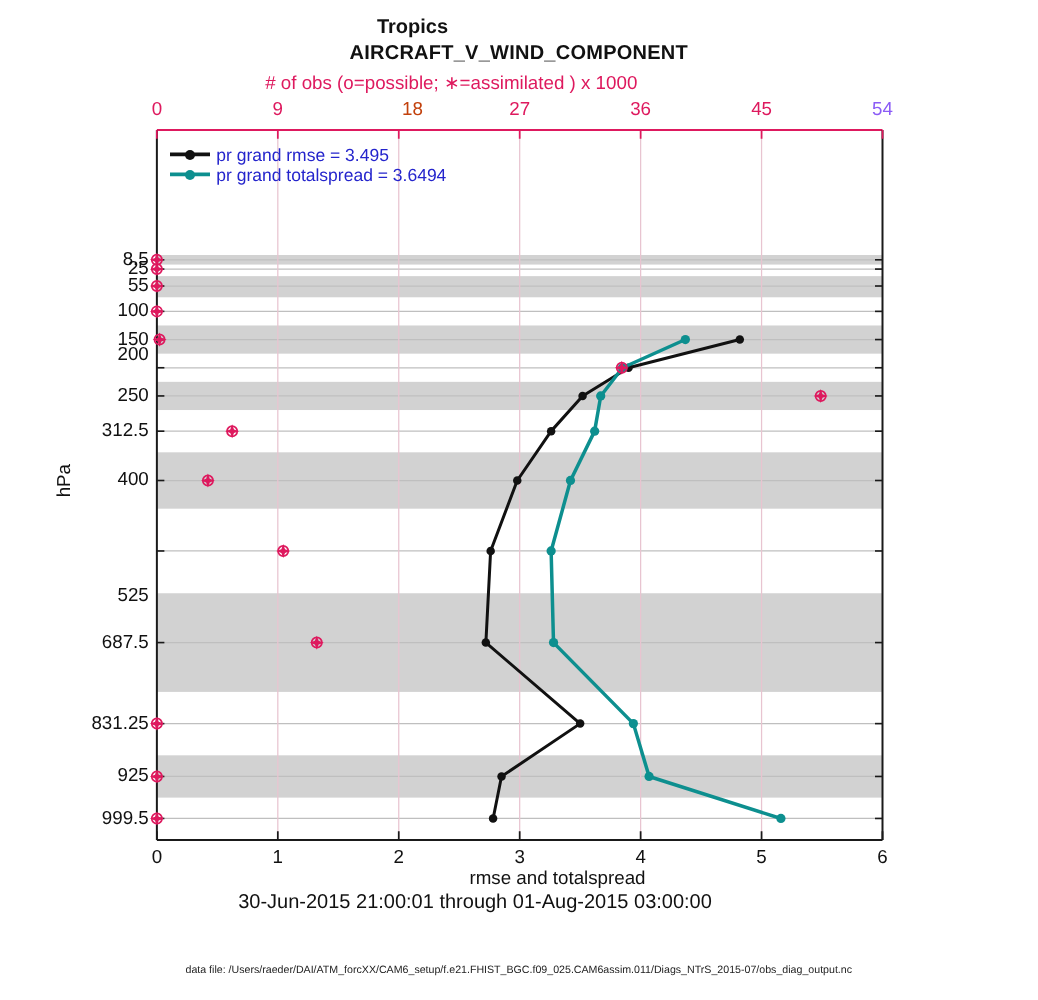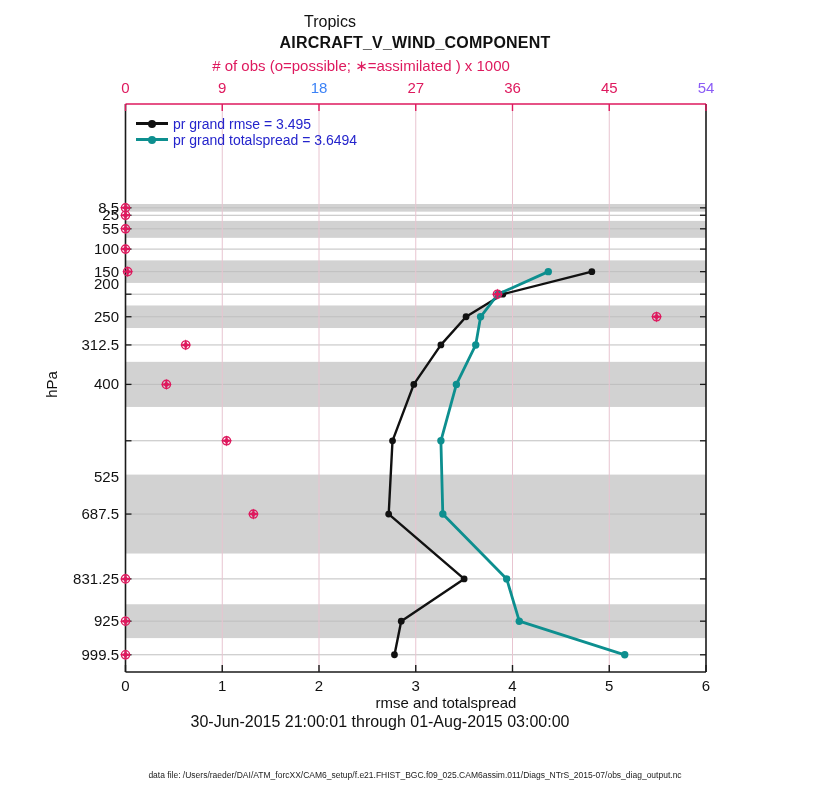--- a/index.html
+++ b/index.html
@@ -1,21 +1,21 @@
 <!DOCTYPE html>
 <html><head>
 <meta charset="utf-8">
 <style>
   html,body{margin:0;padding:0;background:#ffffff;}
   .page{
     position:relative;width:830px;height:800px;background:#ffffff;overflow:hidden;
     font-family:"Liberation Sans","DejaVu Sans",sans-serif;color:#111;
   }
   .abs{position:absolute;}
-  .title1{left:0;top:13px;width:660px;text-align:center;font-size:16px;font-weight:normal;}
+  .title1{left:0;top:13px;width:660px;text-align:center;font-size:16px;font-weight:bold;}
   .title2{left:0;top:34px;width:830px;text-align:center;font-size:16px;font-weight:bold;letter-spacing:.2px;}
   .obs-label{left:0;top:57px;width:722px;text-align:center;font-size:15px;}
   .tick-label{position:absolute;font-size:15px;white-space:nowrap;}
   .top-tick{transform:translateX(-50%);top:79px;}
   .bottom-tick{transform:translateX(-50%);top:677px;color:#111;}
   .left-tick{text-align:right;width:88px;height:18px;line-height:18px;color:#111;}
   .ylab{left:38px;top:376px;font-size:15px;transform:rotate(-90deg);transform-origin:center;}
   .xlabel{left:0;top:694px;width:830px;text-align:center;font-size:15px;padding-left:31px;}
   .caption{left:0;top:713px;width:760px;text-align:center;font-size:16px;}
   .footer{left:0;top:770px;width:830px;text-align:center;font-size:8.5px;color:#222;}
@@ -157,21 +157,21 @@
       <path d="M125.5 649.2L127.0 653.3L131.1 654.8L127.0 656.3L125.5 660.4L124.0 656.3L119.9 654.8L124.0 653.3Z" fill="#de195e"></path>
     </svg>
 
   <div class="abs title1">Tropics</div>
   <div class="abs title2">AIRCRAFT_V_WIND_COMPONENT</div>
   <div class="abs obs-label" id="obsLabel" style="color: rgb(222, 25, 94);"># of obs (o=possible; ∗=assimilated ) x 1000</div>
 
   <div class="abs" id="topTicks" style="left:0;top:0;width:0;height:0;">
       <div class="tick-label top-tick" style="left: 125.5px; color: rgb(222, 25, 94);">0</div>
       <div class="tick-label top-tick" style="left: 222.25px; color: rgb(222, 25, 94);">9</div>
-      <div class="tick-label top-tick" style="left: 319px; color: #3b82f6;">18</div>
+      <div class="tick-label top-tick" style="left: 330px; color: #c2410c;">18</div>
       <div class="tick-label top-tick" style="left: 415.75px; color: rgb(222, 25, 94);">27</div>
       <div class="tick-label top-tick" style="left: 512.5px; color: rgb(222, 25, 94);">36</div>
       <div class="tick-label top-tick" style="left: 609.25px; color: rgb(222, 25, 94);">45</div>
       <div class="tick-label top-tick" style="left: 706px; color: #8b5cf6;">54</div>
     </div>
   <div class="abs" id="leftTicks" style="left:0;top:0;width:0;height:0;">
       <div class="tick-label left-tick" style="left: 31px; top: 198.833px;">8.5</div>
       <div class="tick-label left-tick" style="left: 31px; top: 206.275px;">25</div>
       <div class="tick-label left-tick" style="left: 31px; top: 219.805px;">55</div>
       <div class="tick-label left-tick" style="left: 31px; top: 240.1px;">100</div>

